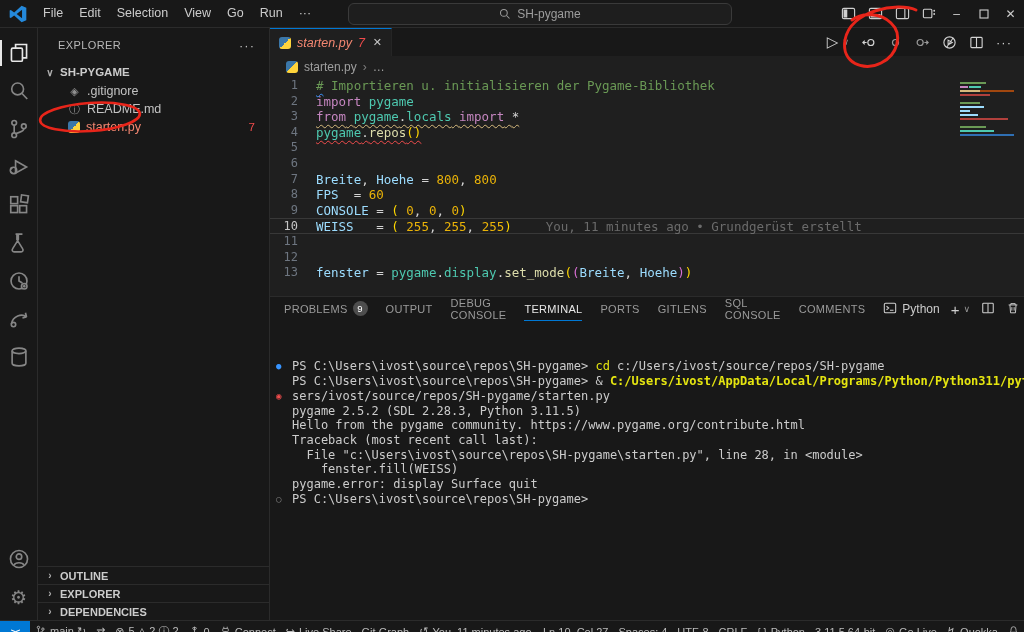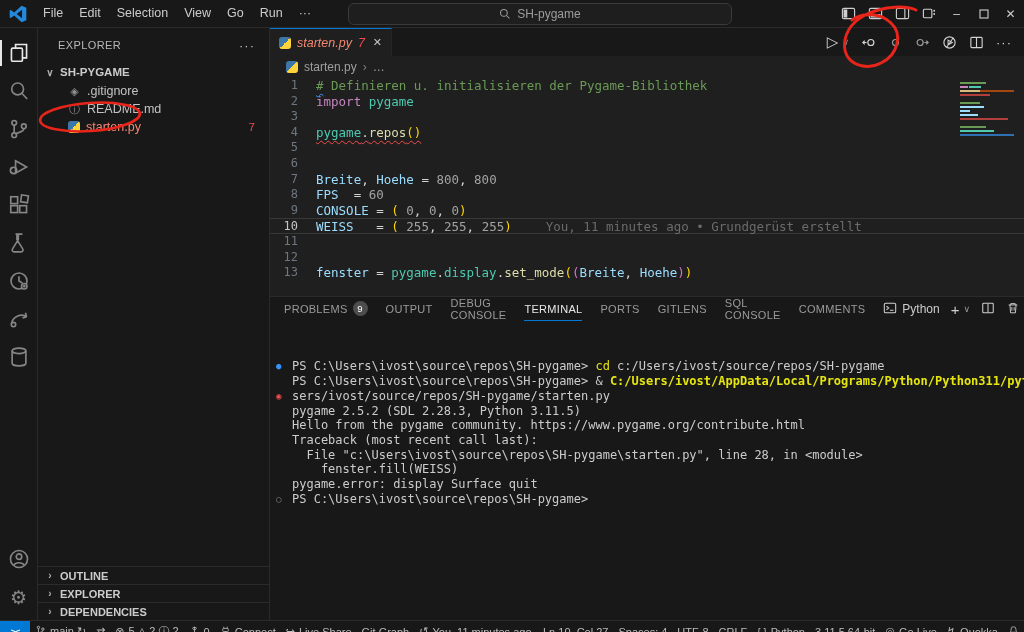--- a/index.html
+++ b/index.html
@@ -77,21 +77,21 @@
     font-family:"DejaVu Sans Mono",monospace; font-size:12.5px; }
   .codelens{ margin:3px 0 1px 0; padding-left:60px; color:#8e8e8e; font-size:10.5px;
     font-family:"Liberation Sans",sans-serif; }
   .cline{ display:flex; height:15.6px; line-height:15.6px; white-space:pre; position:relative; }
   .cline .ln{ width:46px; flex:none; text-align:right; padding-right:18px;
     color:#6e7681; font-size:12px; }
   .cline.cur{ border-top:1px solid #383838; border-bottom:1px solid #383838; }
   .cline.cur .ln{ color:#c6c6c6; }
   .blame{ color:#6b6b6b; margin-left:34px; }
   .cm{color:#6a9955}.kw{color:#c586c0}.mod{color:#4ec9b0}.fn{color:#dcdcaa}
-  .var{color:#9cdcfe}.num{color:#a3a3a3}.def{color:#d4d4d4}.p1{color:#ffd700}.p2{color:#da70d6}
+  .var{color:#9cdcfe}.num{color:#eab308}.def{color:#d4d4d4}.p1{color:#ffd700}.p2{color:#da70d6}
   .sqy{text-decoration:underline; text-decoration-style:wavy; text-decoration-color:#d7ba7d;
        text-decoration-thickness:1px; text-underline-offset:3px;}
   .sqr{text-decoration:underline; text-decoration-style:wavy; text-decoration-color:#f14c4c;
        text-decoration-thickness:1px; text-underline-offset:3px;}
   .sqb{text-decoration:underline; text-decoration-style:wavy; text-decoration-color:#3794ff;
        text-decoration-thickness:1px; text-underline-offset:3px;}
 
   .minimap{ position:absolute; right:10px; top:4px; width:54px; height:60px; }
   .mrow{ height:2px; margin-bottom:2px; position:relative; }
   .mrow .seg{ position:absolute; top:0; height:2px; }
@@ -360,23 +360,23 @@
 
       <div class="breadcrumb">
         <span class="py-ic"></span>
         <span>starten.py</span>
         <span style="color:#7c7c7c;">›</span>
         <span>…</span>
       </div>
 
       <div class="code">
         <div id="code-lines">
-            <div class="cline"><span class="ln">1</span><span class="lc"><span class="cm sqb">#</span><span class="cm"> Definieren u. initialisieren der Pygame-Bibliothek</span></span></div>
+            <div class="cline"><span class="ln">1</span><span class="lc"><span class="cm sqb">#</span><span class="cm"> Importieren u. initialisieren der Pygame-Bibliothek</span></span></div>
             <div class="cline"><span class="ln">2</span><span class="lc"><span class="kw">import</span><span class="def"> </span><span class="mod">pygame</span></span></div>
-            <div class="cline"><span class="ln">3</span></div>
+            <div class="cline"><span class="ln">3</span><span class="lc"><span class="kw sqy">from</span><span class="def sqy"> </span><span class="mod sqy">pygame</span><span class="def sqy">.</span><span class="mod sqy">locals</span><span class="def sqy"> </span><span class="kw sqy">import</span><span class="def sqy"> </span><span class="def sqy">*</span></span></div>
             <div class="cline"><span class="ln">4</span><span class="lc"><span class="mod sqr">pygame</span><span class="def sqr">.</span><span class="fn sqr">repos</span><span class="p1 sqr">()</span></span></div>
             <div class="cline"><span class="ln">5</span><span class="lc"></span></div>
             <div class="cline"><span class="ln">6</span></div>
             <div class="cline"><span class="ln">7</span><span class="lc"><span class="var">Breite</span><span class="def">, </span><span class="var">Hoehe</span><span class="def"> = </span><span class="num">800</span><span class="def">, </span><span class="num">800</span></span></div>
             <div class="cline"><span class="ln">8</span><span class="lc"><span class="var">FPS</span><span class="def">  = </span><span class="num">60</span></span></div>
             <div class="cline"><span class="ln">9</span><span class="lc"><span class="var">CONSOLE</span><span class="def"> = </span><span class="p1">(</span><span class="def"> </span><span class="num">0</span><span class="def">, </span><span class="num">0</span><span class="def">, </span><span class="num">0</span><span class="p1">)</span></span></div>
             <div class="cline cur"><span class="ln">10</span><span class="lc"><span class="var">WEISS</span><span class="def">   = </span><span class="p1">(</span><span class="def"> </span><span class="num">255</span><span class="def">, </span><span class="num">255</span><span class="def">, </span><span class="num">255</span><span class="p1">)</span><span class="blame">You, 11 minutes ago • Grundgerüst erstellt</span></span></div>
             <div class="cline"><span class="ln">11</span><span class="lc"></span></div>
             <div class="cline"><span class="ln">12</span></div>
             <div class="cline"><span class="ln">13</span><span class="lc"><span class="var">fenster</span><span class="def"> = </span><span class="mod">pygame</span><span class="def">.</span><span class="mod">display</span><span class="def">.</span><span class="fn">set_mode</span><span class="p1">(</span><span class="p2">(</span><span class="var">Breite</span><span class="def">, </span><span class="var">Hoehe</span><span class="p2">)</span><span class="p1">)</span></span></div>

